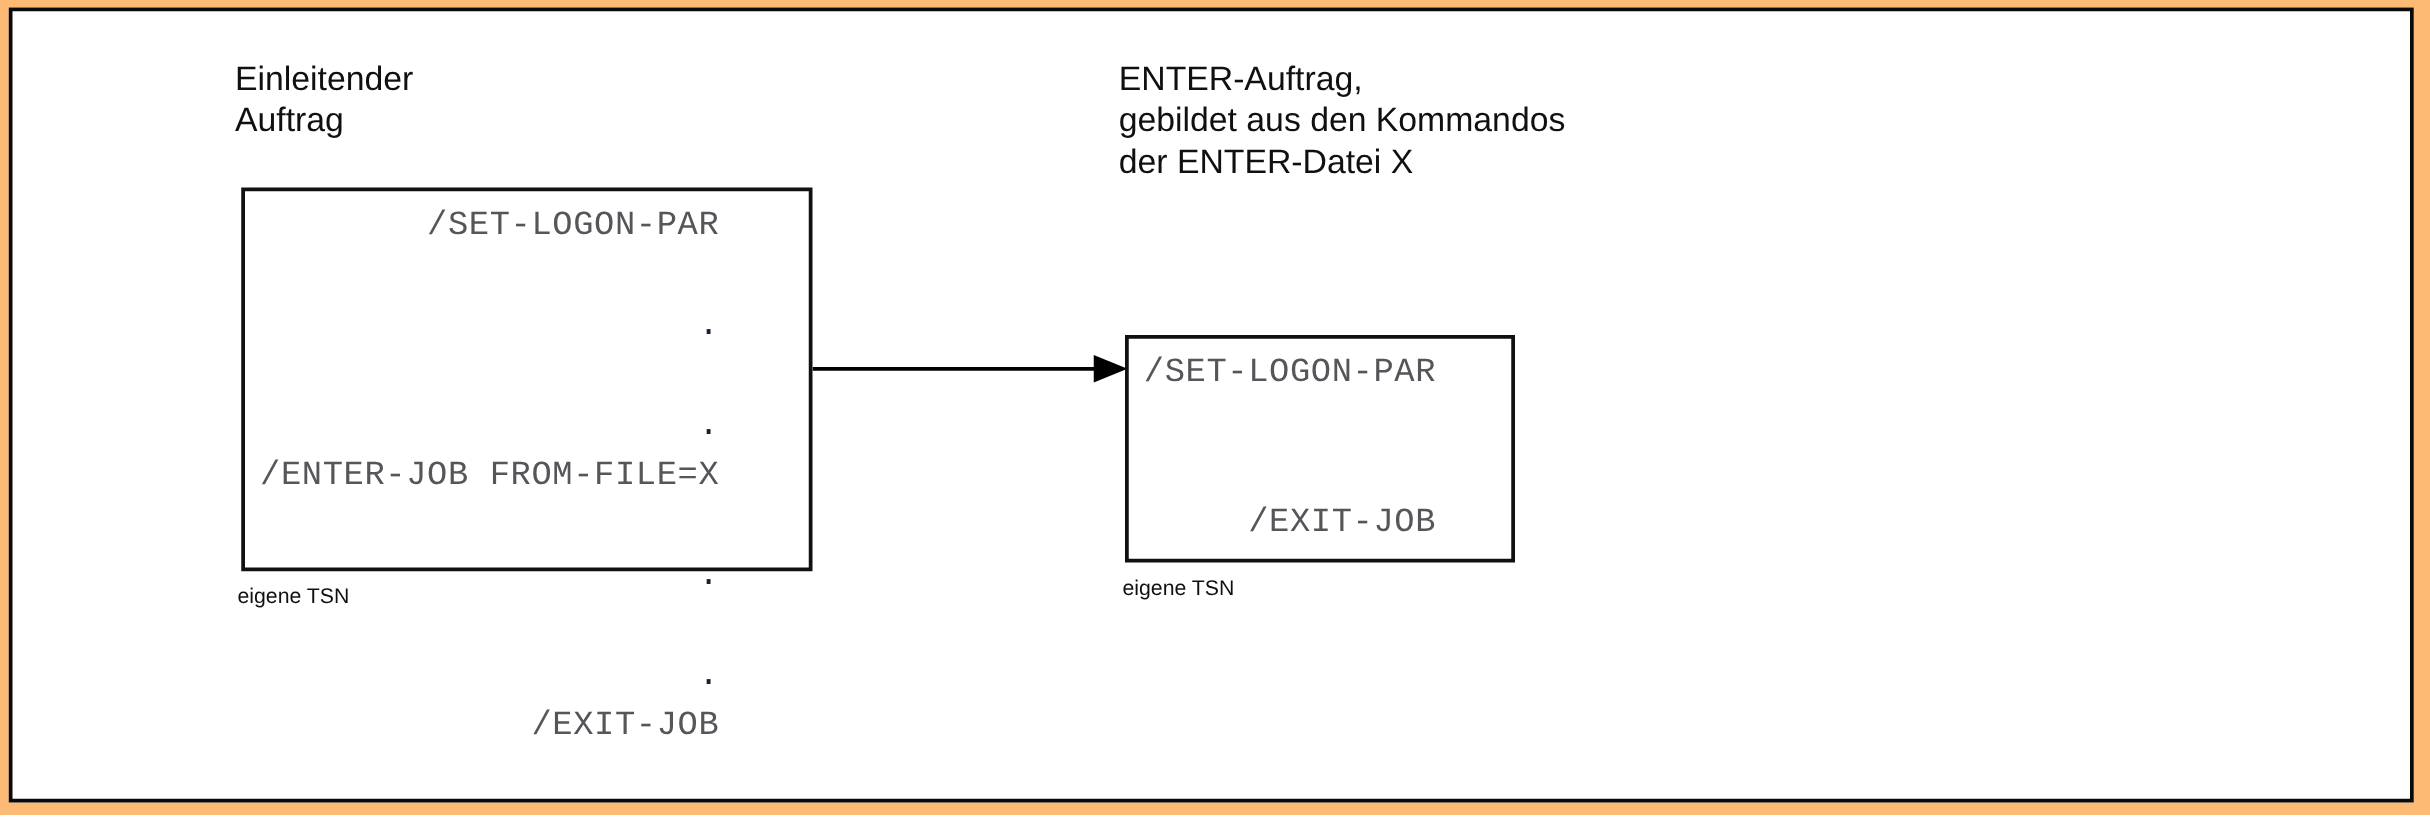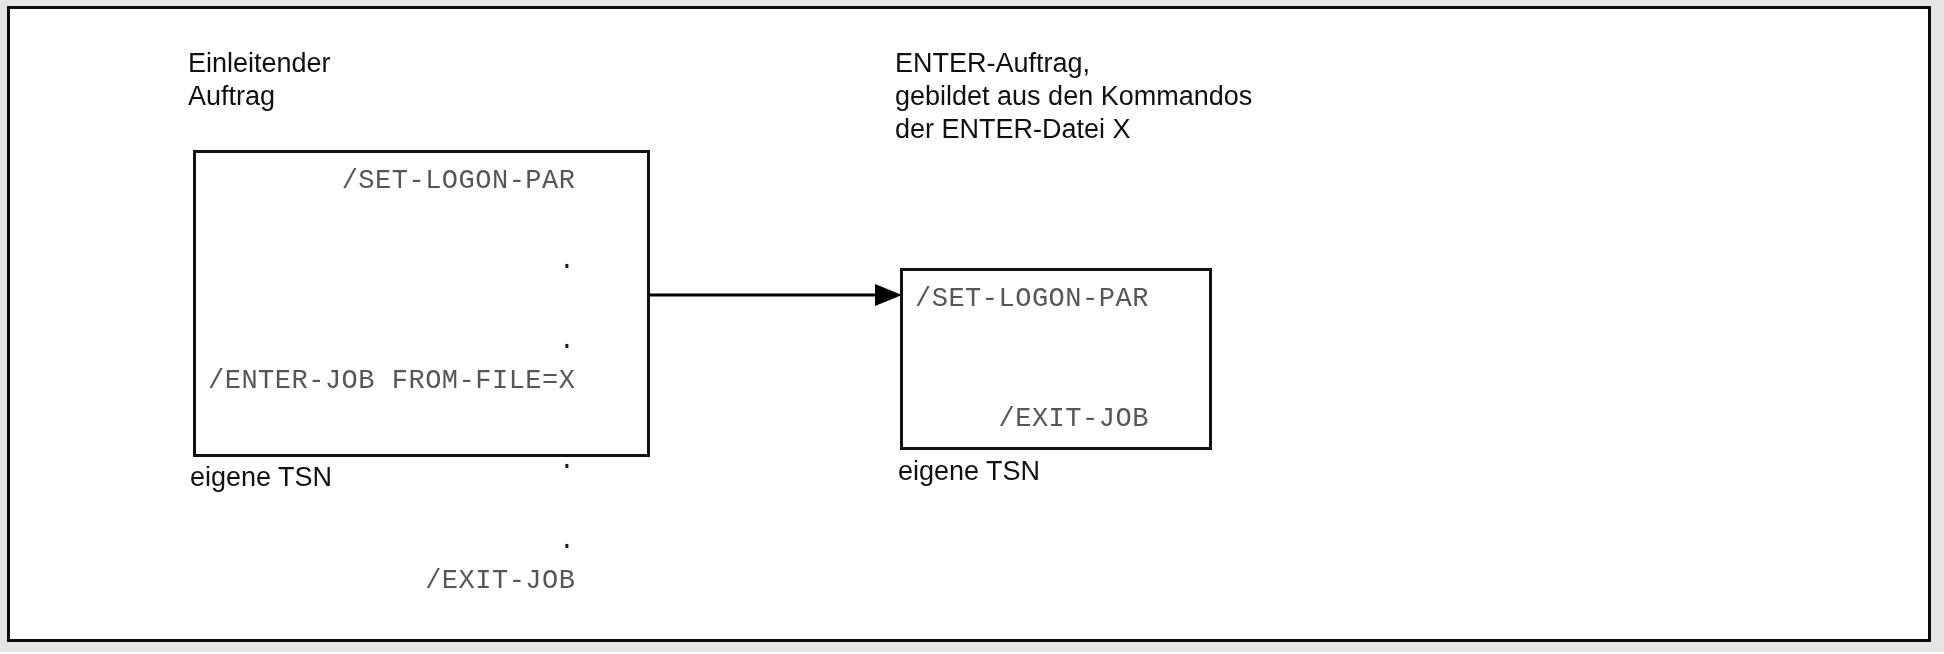--- a/index.html
+++ b/index.html
@@ -7,21 +7,21 @@
     padding: 0;
     background: #ffffff;
   }
   body {
     font-family: "Liberation Sans", sans-serif;
   }
   #canvas {
     position: relative;
     width: 1944px;
     height: 652px;
-    background: #e5e5e5;
+    background: #fdba74;
     overflow: hidden;
   }
   
   #outer-frame {
     position: absolute;
     left: 7px;
     top: 6px;
     width: 1924px;
     height: 636px;
     border: 3px solid #0a0a0a;
@@ -85,21 +85,21 @@
     color: #1b1b3a;
     font-size: 27px;
   }
   .code-lines .ln.blank {
     color: transparent;
   }
 
   .tsn-label {
     position: absolute;
     font-family: "Liberation Sans", sans-serif;
-    font-size: 27px;
+    font-size: 17px;
     line-height: 32px;
     color: #101010;
     white-space: pre;
   }
   #tsn-left  { left: 180px; top: 452px; }
   #tsn-right { left: 888px; top: 446px; }
 
   
   #arrow {
     position: absolute;

